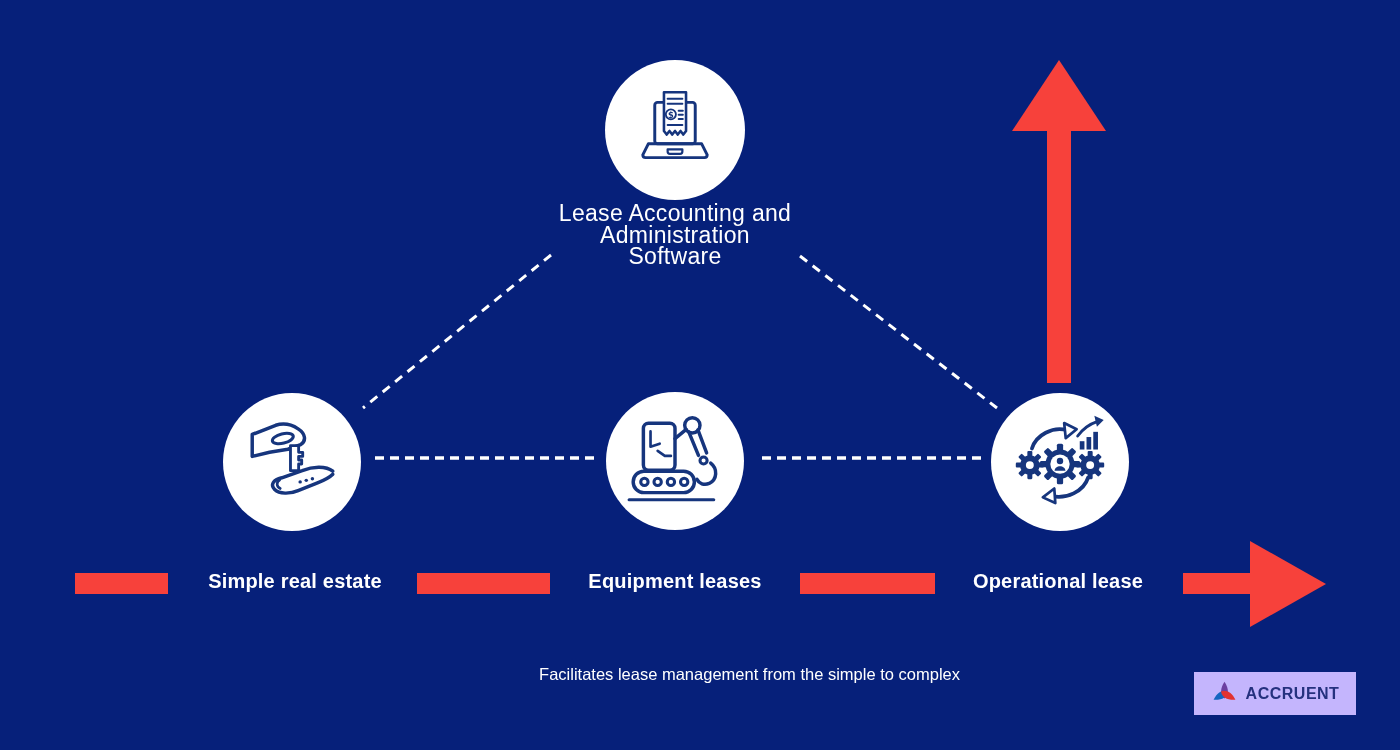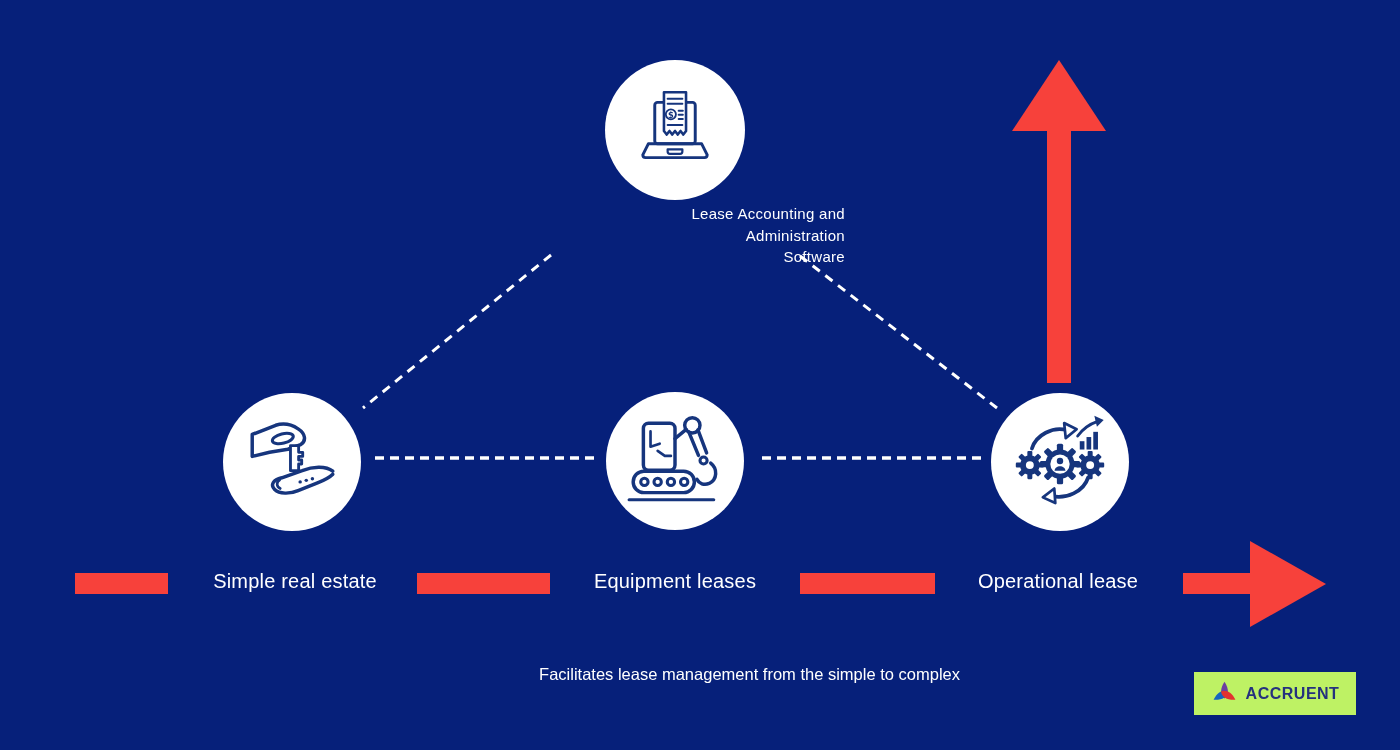--- a/index.html
+++ b/index.html
@@ -13,41 +13,41 @@
     display:flex;align-items:center;justify-content:center;
   }
   #circle-top{left:605px;top:60px;width:140px;height:140px;}
   #circle-1{left:223px;top:393px;width:138px;height:138px;}
   #circle-2{left:606px;top:392px;width:138px;height:138px;}
   #circle-3{left:991px;top:393px;width:138px;height:138px;}
   .icon-svg{display:block;}
   #overlay{position:absolute;left:0;top:0;width:1400px;height:750px;pointer-events:none;}
   .txt{position:absolute;color:#ffffff;}
   #top-label{
-    left:505px;top:203px;width:340px;text-align:right;
-    font-size:15px;line-height:21.5px;letter-spacing:0.3px;font-weight:400;
+    left:505px;top:203px;width:340px;text-align:center;
+    font-size:23px;line-height:21.5px;letter-spacing:0.3px;font-weight:400;
   }
   .node-label{
     top:570px;width:240px;text-align:center;
-    font-size:20px;letter-spacing:0.2px;font-weight:400;
+    font-size:20px;letter-spacing:0.2px;font-weight:700;
   }
   #node-label-1{left:175px;}
   #node-label-2{left:555px;}
   #node-label-3{left:938px;}
   #growth-text{
     left:1064px;top:205px;width:200px;text-align:center;
     font-size:15.5px;line-height:18.5px;font-weight:400;
   }
   #caption{
     left:400px;top:665px;width:560px;text-align:right;
     font-size:16.5px;font-weight:400;
   }
   #logo-card{
     position:absolute;left:1194px;top:672px;width:162px;height:43px;
-    background:#bef264;display:flex;align-items:center;justify-content:center;gap:8px;
+    background:#c4b5fd;display:flex;align-items:center;justify-content:center;gap:8px;
   }
   #logo-text{
     color:#25317E;font-weight:700;font-size:16px;letter-spacing:0.5px;
   }
 </style>
 </head>
 <body>
 
 <div id="canvas">
 

